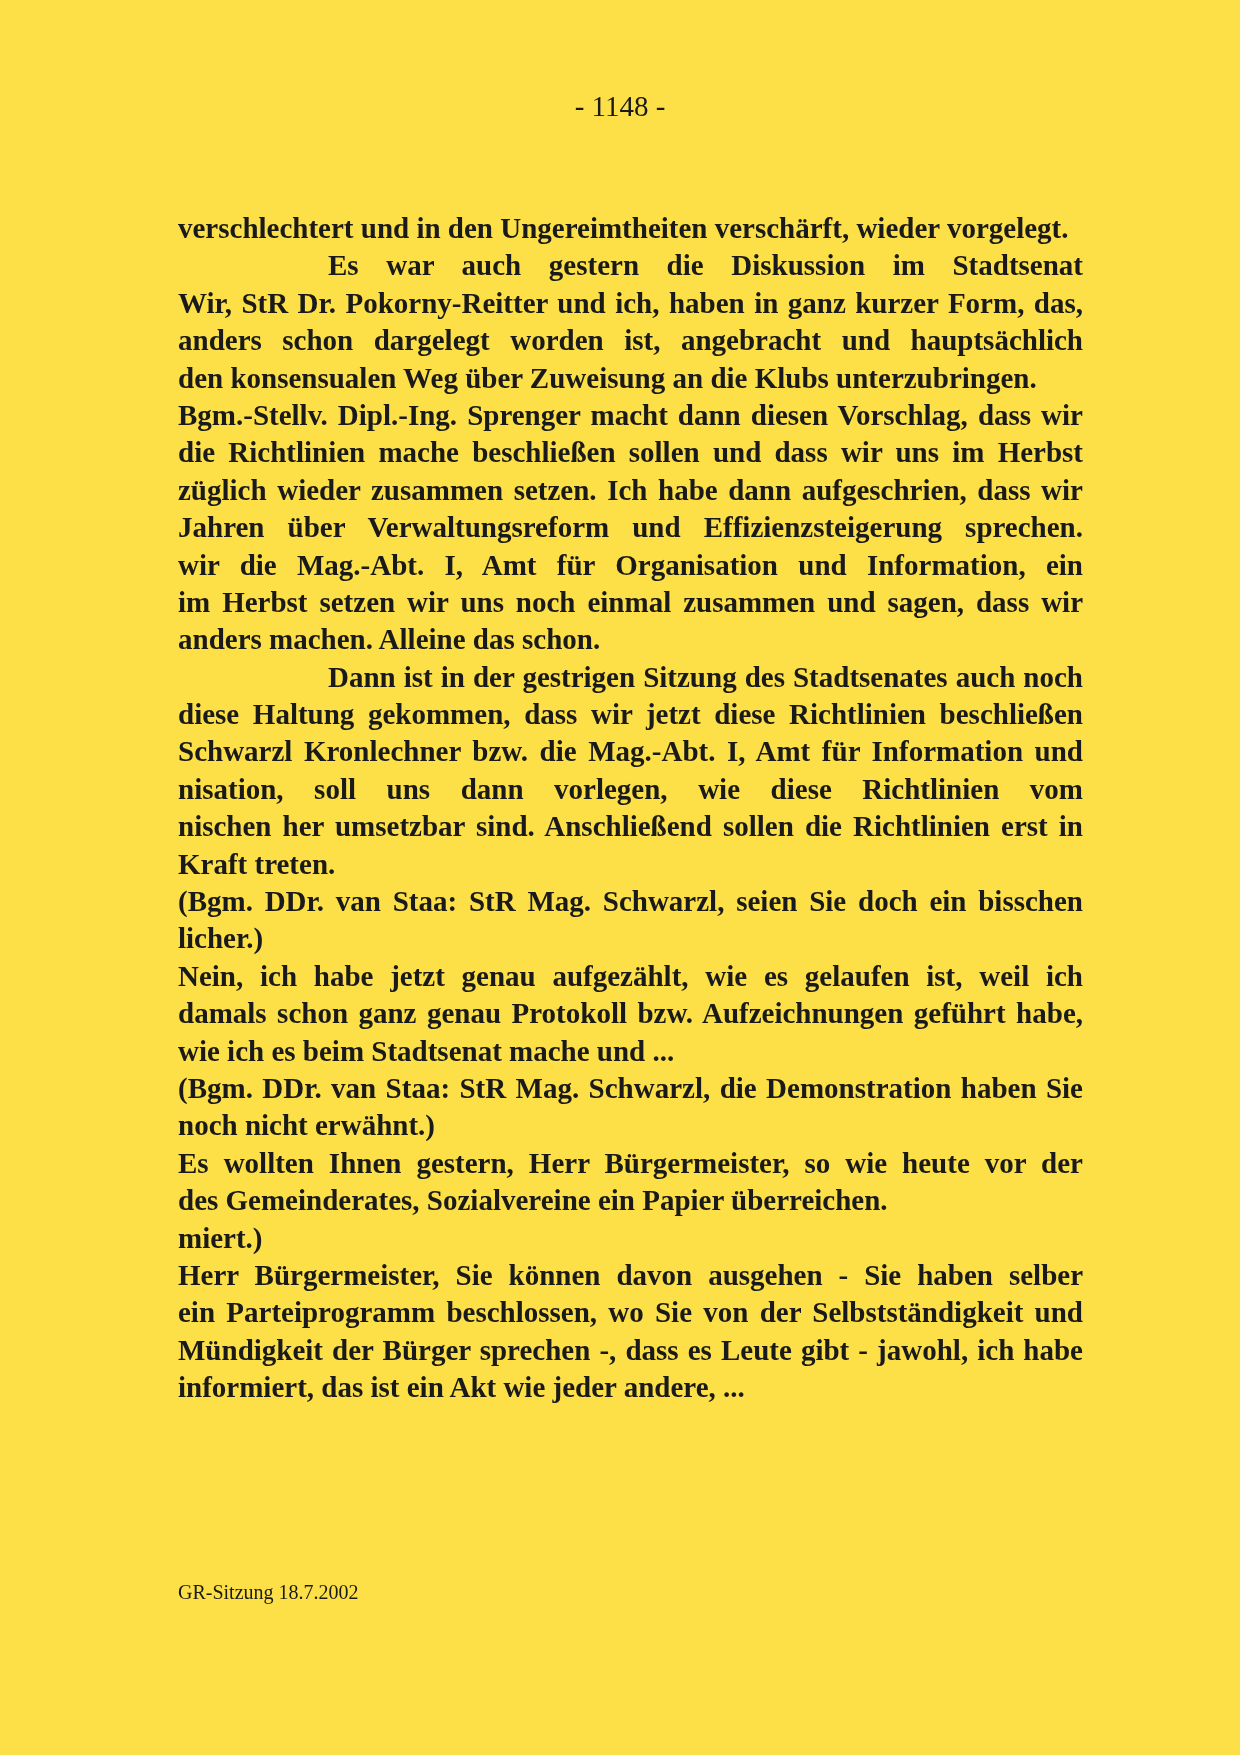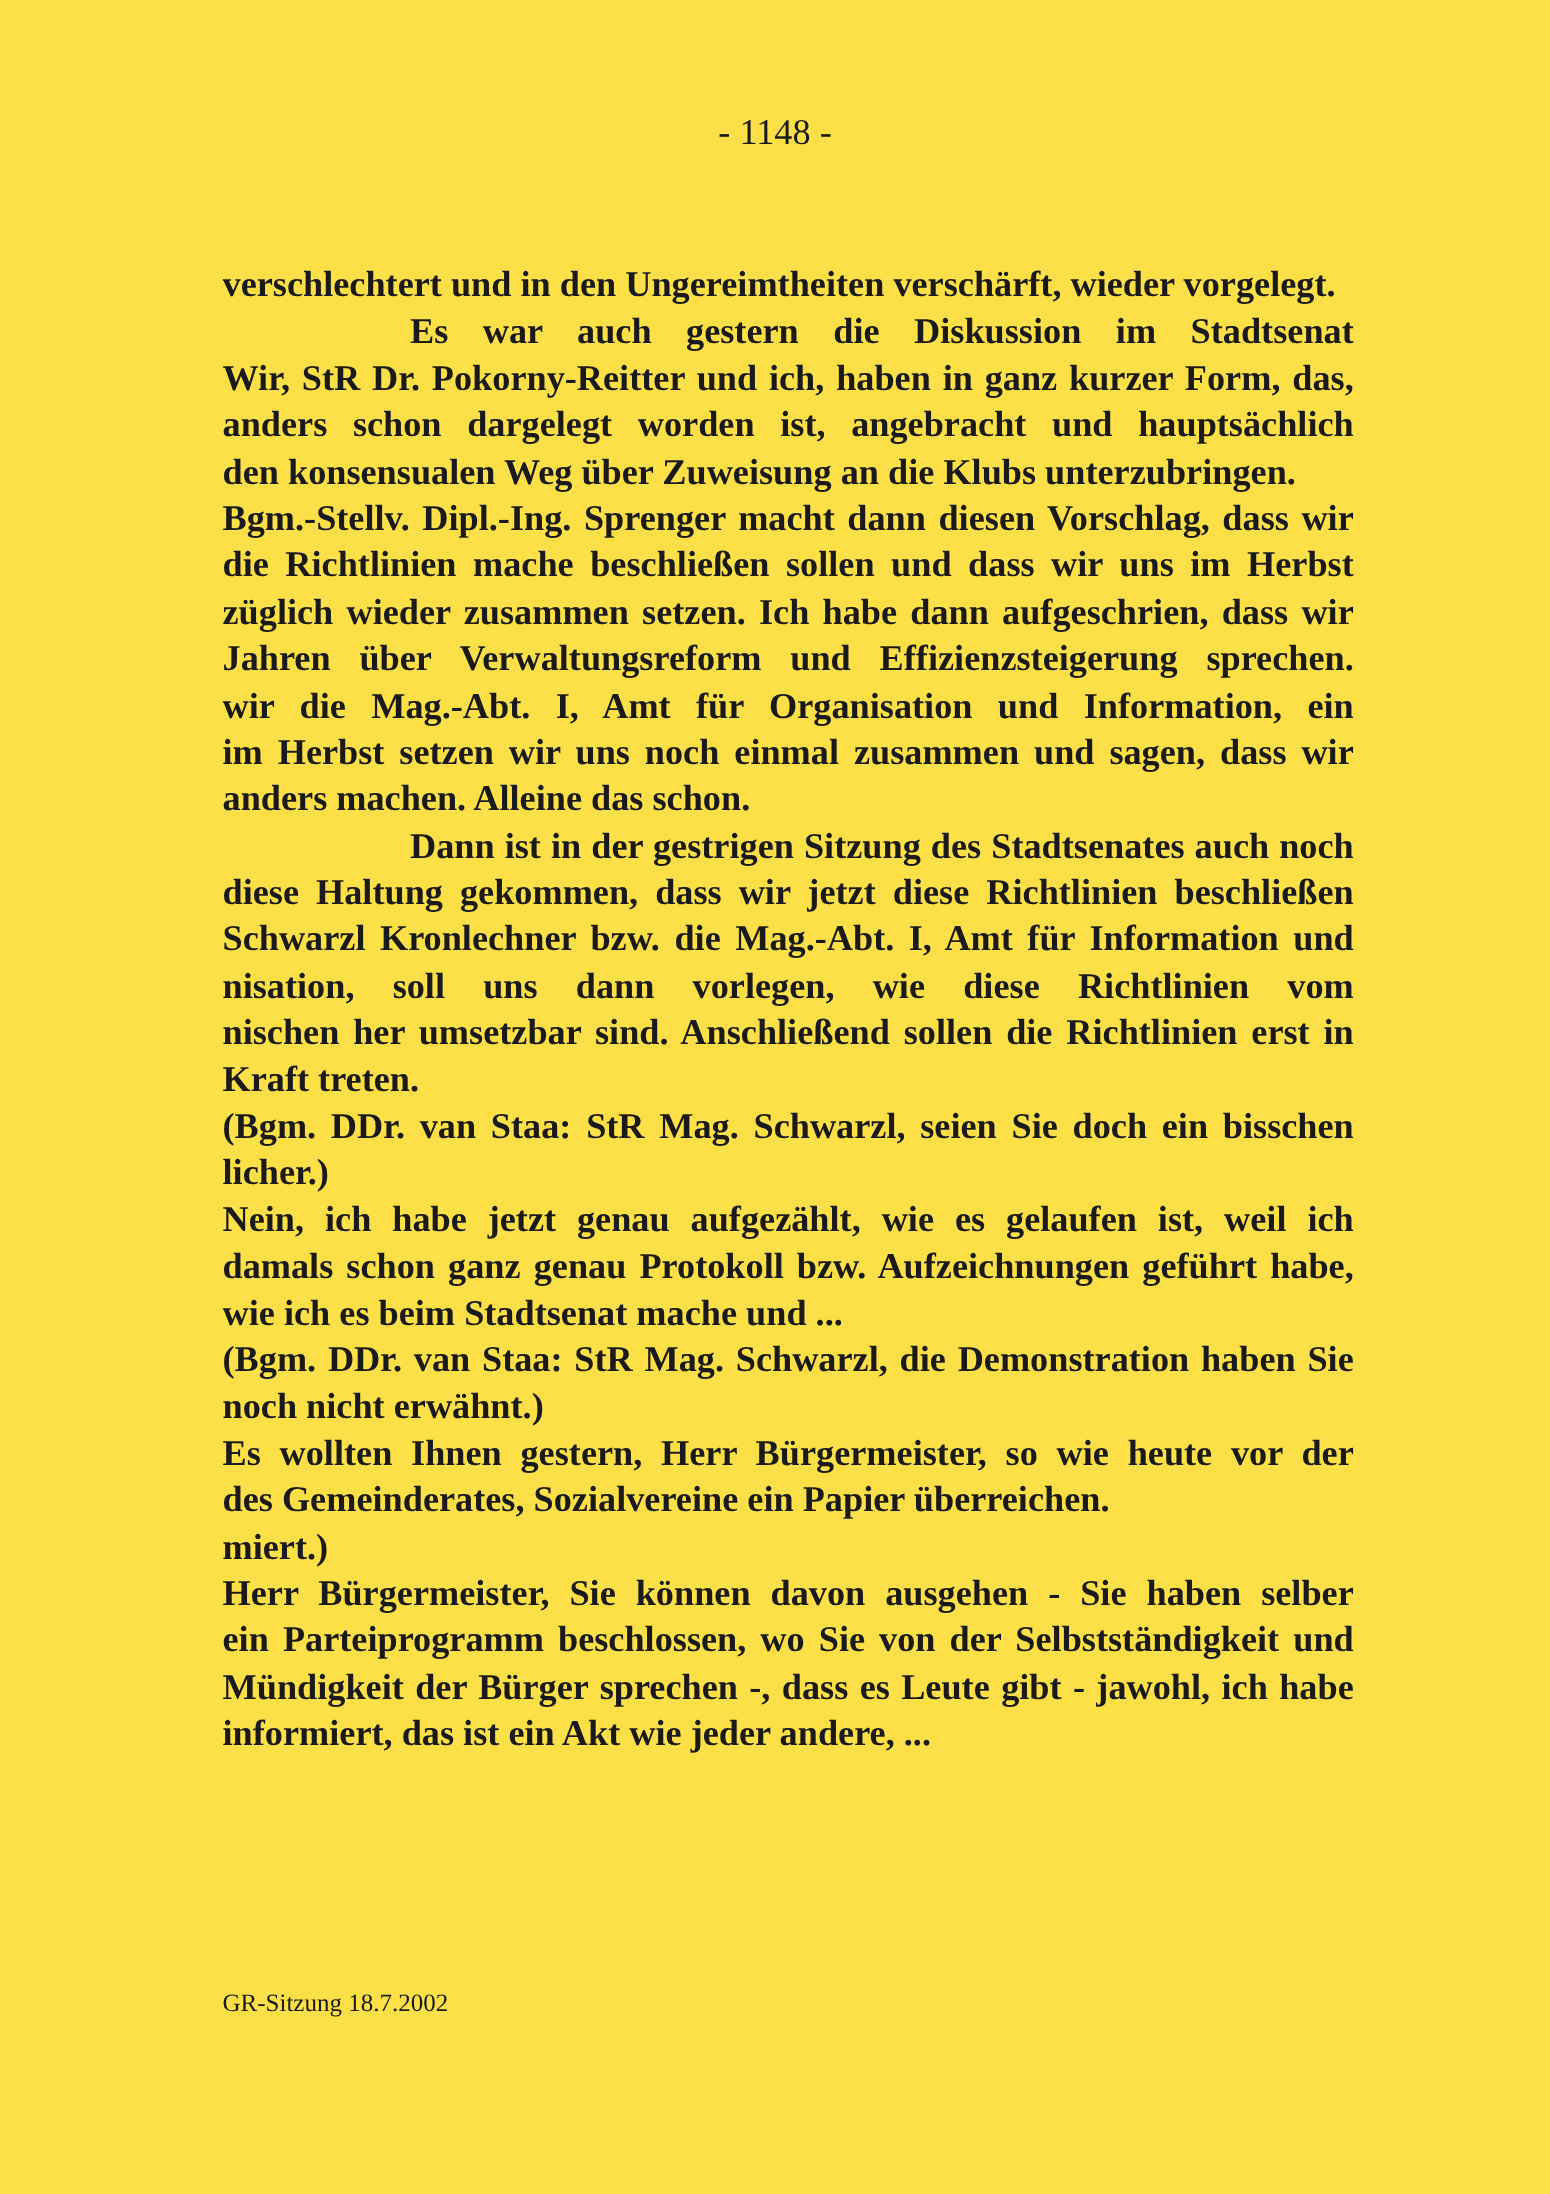--- a/index.html
+++ b/index.html
@@ -44,21 +44,20 @@
   
   .line.j { text-align: justify; }
   .line.j::after { content: ""; display: inline-block; width: 100%; height: 0; }
   .line.ind { text-indent: 150px; }
   .page-footer {
     position: absolute;
     left: 178px;
     top: 1581px;
     font-size: 20px;
     line-height: 23px;
-    margin-top: 11px;
   }
 </style>
 </head>
 <body>
 
 <div class="page">
 
   <div class="page-header">- 1148 -</div>
 
   <div class="doc-body">

